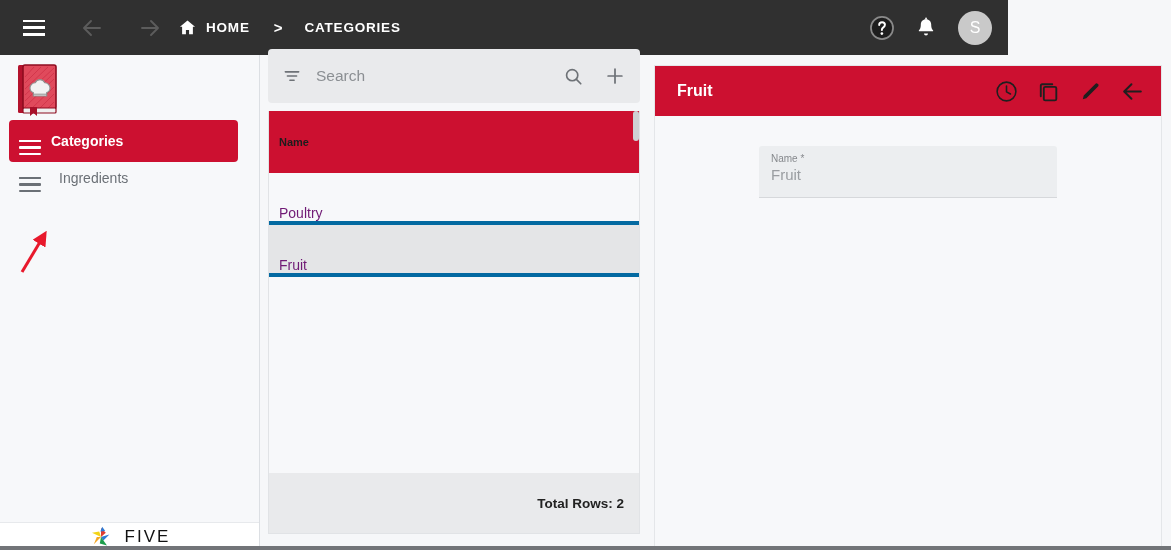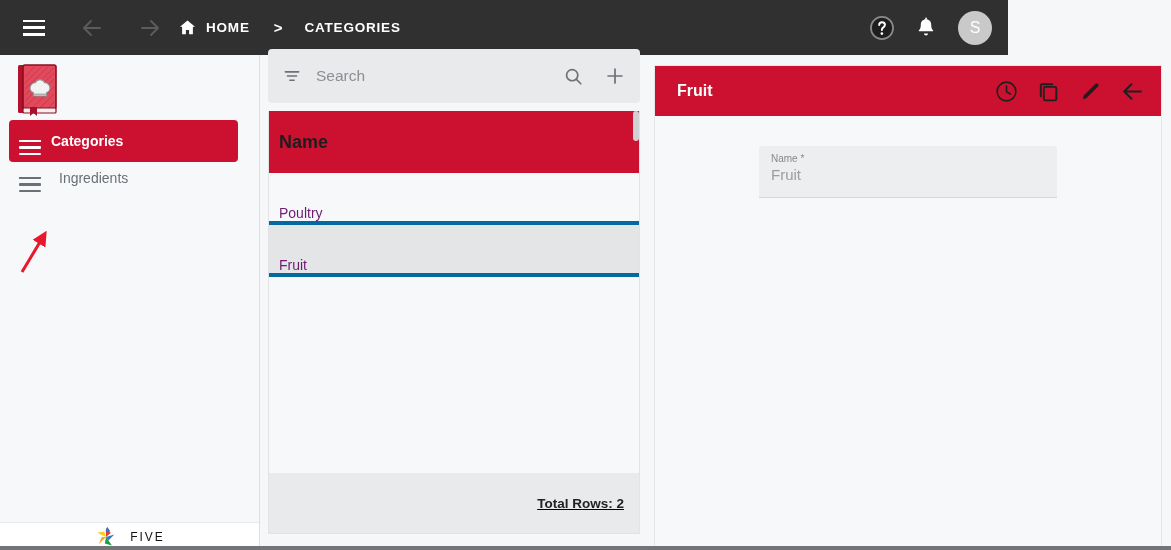--- a/index.html
+++ b/index.html
@@ -74,21 +74,21 @@
   .menu-item.active .mi-label { color: #ffffff; font-weight: bold; }
   .menu-item.plain .mi-label { color: #6b7076; font-weight: normal; }
 
   .five-bar {
     position: absolute; left: 0; bottom: 0; width: 259px; height: 28px;
     background: #ffffff; display: flex; align-items: center;
     justify-content: center; border-top: 1px solid #e7e9ec;
   }
   .five-logo { display: flex; align-items: center; gap: 4px; }
   .five-word {
-    font-size: 12px; letter-spacing: 2px; color: #121212;
+    font-size: 17px; letter-spacing: 2px; color: #121212;
     font-family: "Liberation Sans", sans-serif; font-weight: normal; margin-left: 8px;
   }
 
   
   .annot-arrow { position: absolute; left: 12px; top: 172px; pointer-events: none; }
 
   
   .list-panel {
     position: absolute; left: 268px; top: 49px; width: 372px; height: 485px;
   }
@@ -107,34 +107,34 @@
   .table-wrap {
     position: absolute; left: 0; top: 62px; width: 372px; height: 423px;
     background: #f7f8fa; border: 1px solid #e1e3e6; border-top: none;
     overflow: hidden;
   }
   .table-head {
     height: 62px; background: #cc1030; display: flex; align-items: center;
     padding: 0 0 0 10px;
   }
   .th {
-    color: #1d1d1d; font-size: 18px; font-weight: bold; padding-left: 0;
+    color: #1d1d1d; font-size: 11px; font-weight: bold; padding-left: 0;
   }
   .row {
     height: 52px; display: flex; align-items: flex-end; padding-left: 10px;
     font-size: 14px; color: #701a75; cursor: pointer;
     border-bottom: 4px solid #0369a1;
   }
   .row.odd { background: #f7f8fa; }
   .row.selected { background: #e4e5e7; }
   .rows-fill { background: #f7f8fa; height: 197px; }
   .table-footer {
     position: absolute; left: 0; bottom: 0; width: 370px; height: 60px;
     background: #e9eaec; display: flex; align-items: center;
-    justify-content: flex-end; padding-right: 15px; text-decoration: underline;
+    justify-content: flex-end; padding-right: 15px;
   }
   .total-rows { font-size: 13.5px; font-weight: bold; color: #222222; }
   .hscroll {
     position: absolute; right: 0px; top: 0px; width: 6px; height: 290px;
   }
   .hscroll-thumb {
     position: absolute; right: 0; top: 0; width: 6px; height: 30px;
     background: #cfd1d4; border-radius: 3px;
   }
 

